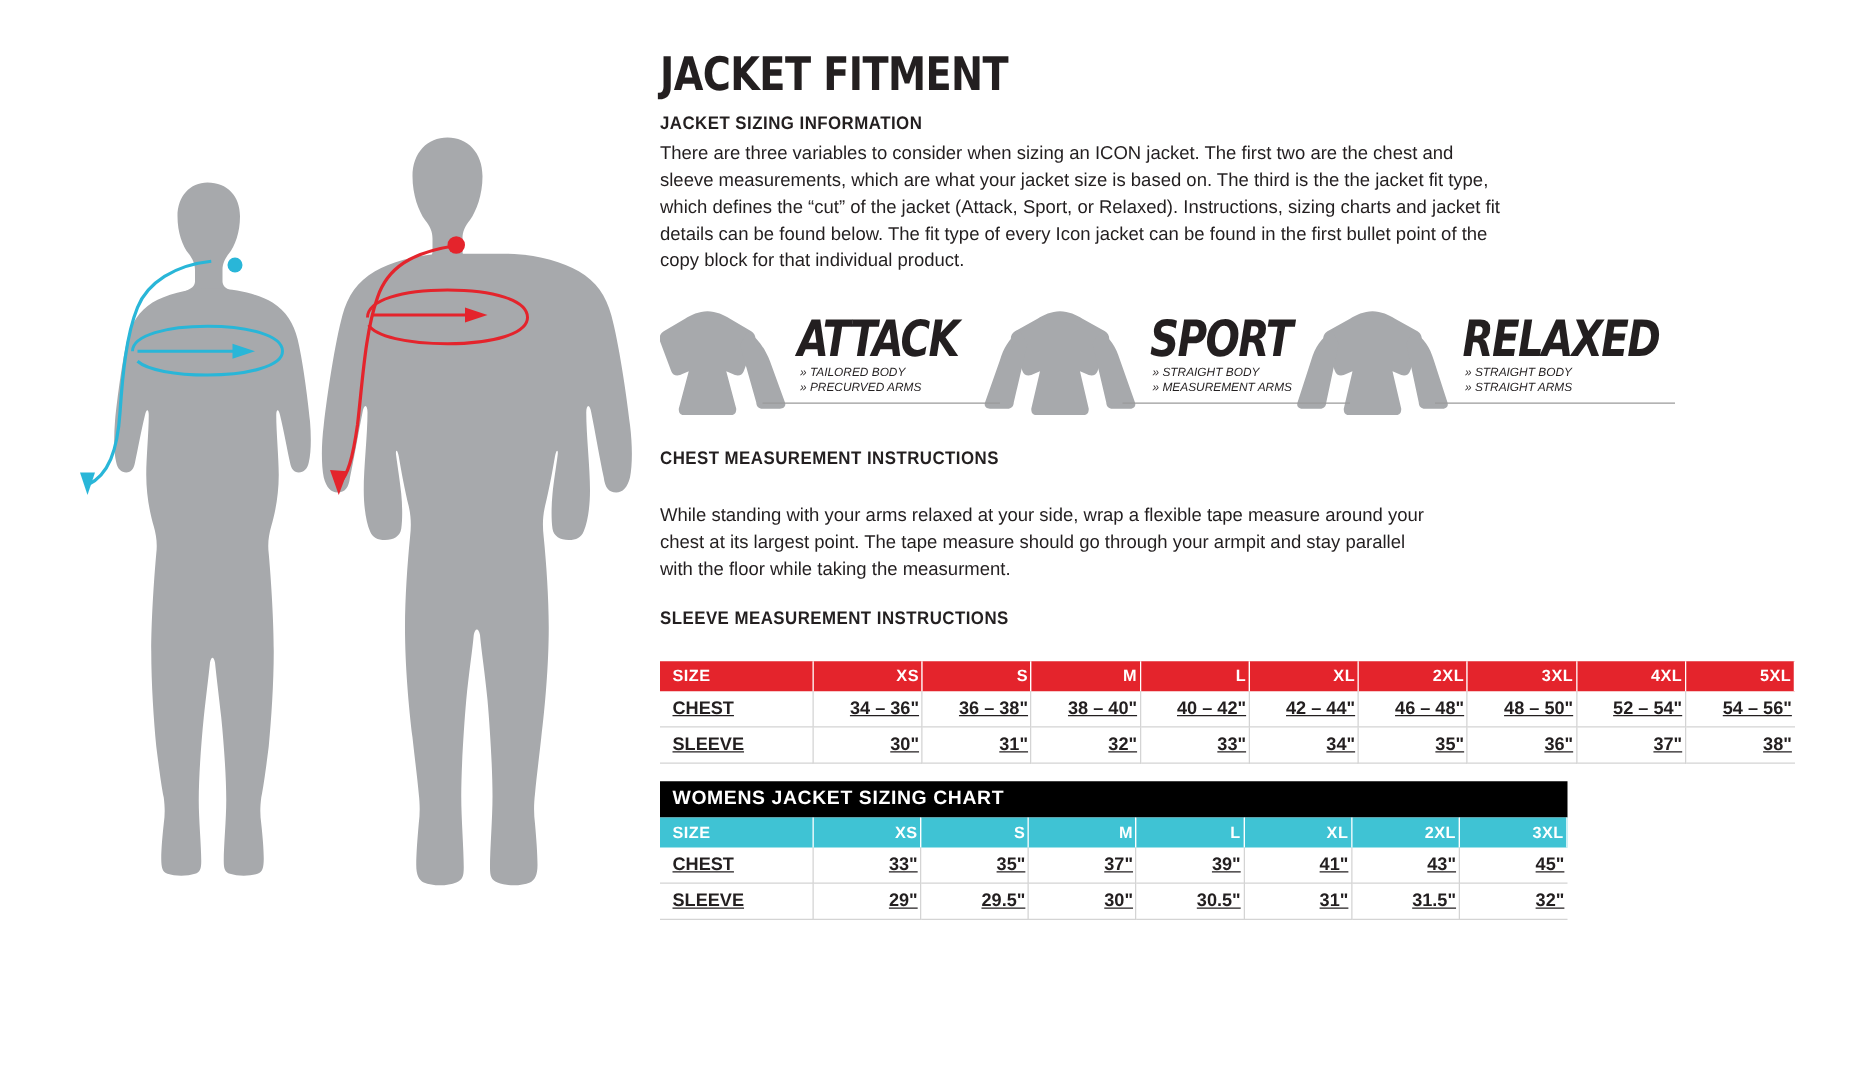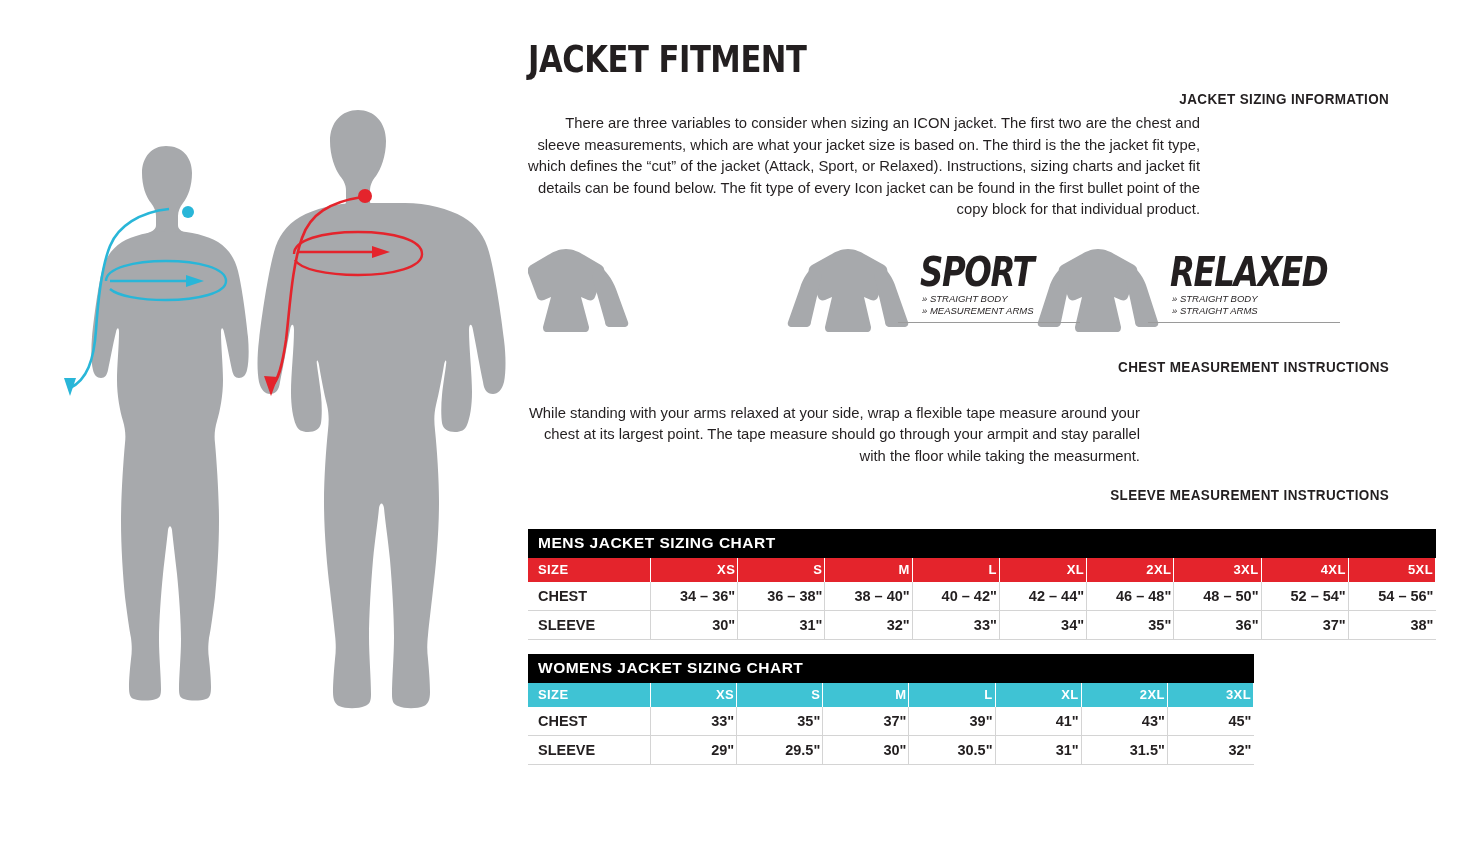--- a/index.html
+++ b/index.html
@@ -62,21 +62,21 @@
   }
 
   p.body {
     font-size: 14.8px;
     line-height: 21.5px;
     margin: 0;
     color: #231f20;
     max-width: 672px;
   }
 
-  .block { margin-bottom: 20px; text-align: right; }
+  .block { margin-bottom: 20px; }
 
   
   #fitstrip {
     position: relative;
     width: 812px;
     height: 100px;
     margin: 16px 0 18px 0;
   }
   .fit-group { position: absolute; top: 0; height: 100px; }
   .fit-word {
@@ -145,20 +145,21 @@
     padding-left: 10px;
     font-weight: bold;
   }
   tr.head.mens td { background: #e4242c; }
   tr.head.womens td { background: #3fc3d4; }
   table.sizing tr.data td {
     border-bottom: 1px solid #d4d4d4;
     color: #231f20;
     font-weight: bold;
     border-right: 1px solid #d4d4d4;
+    text-decoration: underline;
   }
   table.sizing tr.data td.label { font-weight: bold; }
   table.sizing tr.data td:last-child { border-right: none; }
 </style>
 </head>
 <body>
 
 <div id="page">
 
   <div id="figures">
@@ -347,20 +348,28 @@
 
         <g fill="#a7a9ac">
           <path d="M570 8 c-7 0 -13 3 -18 6 l-18 10 c-3 2 -4 5 -3 8 l9 24 c1 3 4 4 7 3 l7 -3 l-7 30
                    c0 3 1 5 4 5 l38 0 c3 0 4 -2 4 -5 l-7 -30 l7 3 c3 1 6 0 7 -3 l9 -24 c1 -3 0 -6 -3 -8
                    l-18 -10 c-5 -3 -11 -6 -18 -6 z"></path>
           <path d="M602 24 c9 5 14 13 17 23 l11 34 c1 3 -1 5 -4 5 l-14 0 c-3 0 -5 -2 -5 -5 l-10 -47 z"></path>
           <path d="M538 24 c-9 5 -14 13 -17 23 l-11 34 c-1 3 1 5 4 5 l14 0 c3 0 5 -2 5 -5 l10 -47 z"></path>
         </g>
       </svg>
 
+      <div class="fit-group" style="left:0;width:270px;">
+        <div class="fit-word" style="left:110px;">ATTACK</div>
+        <div class="fit-bullets" style="left:112px;">
+          <span>» TAILORED BODY</span>
+          <span>» PRECURVED ARMS</span>
+        </div>
+        <div class="fit-rule" style="left:82px;width:190px;"></div>
+      </div>
 
       <div class="fit-group" style="left:282px;width:270px;">
         <div class="fit-word" style="left:110px;">SPORT</div>
         <div class="fit-bullets" style="left:112px;">
           <span>» STRAIGHT BODY</span>
           <span>» MEASUREMENT ARMS</span>
         </div>
         <div class="fit-rule" style="left:88px;width:182px;"></div>
       </div>
 
@@ -377,21 +386,20 @@
     <div class="block">
       <h2 class="sub">CHEST MEASUREMENT INSTRUCTIONS</h2>
       <p class="body" style="max-width:612px;margin-top:28px;">While standing with your arms relaxed at your side, wrap a flexible tape measure around your chest at its largest point. The tape measure should go through your armpit and stay parallel with the floor while taking the measurment.</p>
     </div>
 
     <div class="block" style="margin-bottom:26px;">
       <h2 class="sub">SLEEVE MEASUREMENT INSTRUCTIONS</h2>
     </div>
 
     <div class="table-wrap">
-      <div class="table-title">MENS JACKET SIZING CHART</div>
       <table class="sizing">
         <tbody>
             <tr class="head mens">
           <td class="label" style="width:110px;">SIZE</td>
           <td>XS</td>
           <td>S</td>
           <td>M</td>
           <td>L</td>
           <td>XL</td>
           <td>2XL</td>

